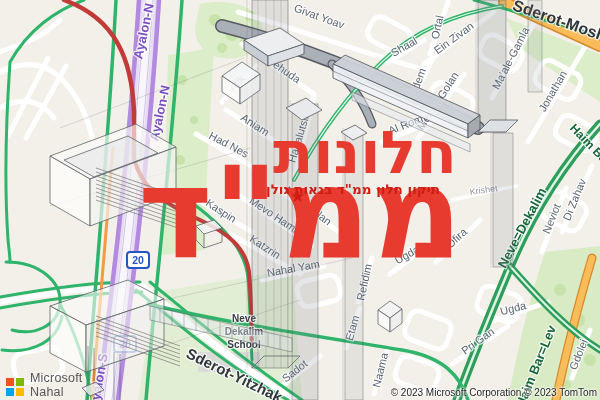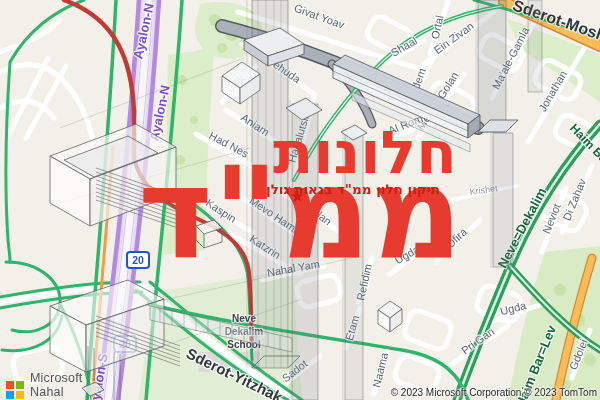--- a/index.html
+++ b/index.html
@@ -9,21 +9,21 @@
   .lbl{font-family:"Liberation Sans","DejaVu Sans",sans-serif;
        paint-order:stroke;stroke:#ffffff;stroke-width:2.4px;stroke-opacity:.8;stroke-linejoin:round}
   .shieldtxt{font-family:"Liberation Sans",sans-serif;font-weight:bold;
        paint-order:stroke;stroke:#fff;stroke-width:0}
   .wm{position:absolute;font-family:"DejaVu Sans",sans-serif;font-weight:bold;
       line-height:1;white-space:nowrap;pointer-events:none}
   #wm1{left:273px;top:123px;font-size:59px}
   #wm2{left:138px;top:150px;font-size:127px}
   #wmSub{left:253px;top:183px;width:200px;text-align:center;font-size:13.5px;direction:rtl;font-weight:bold}
   #wmStar{position:absolute;left:290px;top:188px;font-size:17px;line-height:1}
-  #bingLogo{position:absolute;left:6px;top:371px;display:flex;gap:6px;align-items:flex-end;cursor:pointer}
+  #bingLogo{position:absolute;left:6px;top:371px;display:flex;gap:6px;align-items:center;cursor:pointer}
   #msSquares{display:grid;grid-template-columns:8px 8px;gap:2px;margin-top:3px}
   #msSquares div{width:8px;height:8px}
   .logoText{font-size:12.5px;color:#565656;line-height:1.12;letter-spacing:.2px}
   #copyright{position:absolute;right:3px;bottom:2px;font-size:10px;color:#1e1e1e;
        text-shadow:0 0 2px #fff,0 0 2px #fff,0 0 3px #fff}
 </style>
 </head>
 <body>
 
 <div id="shot">

